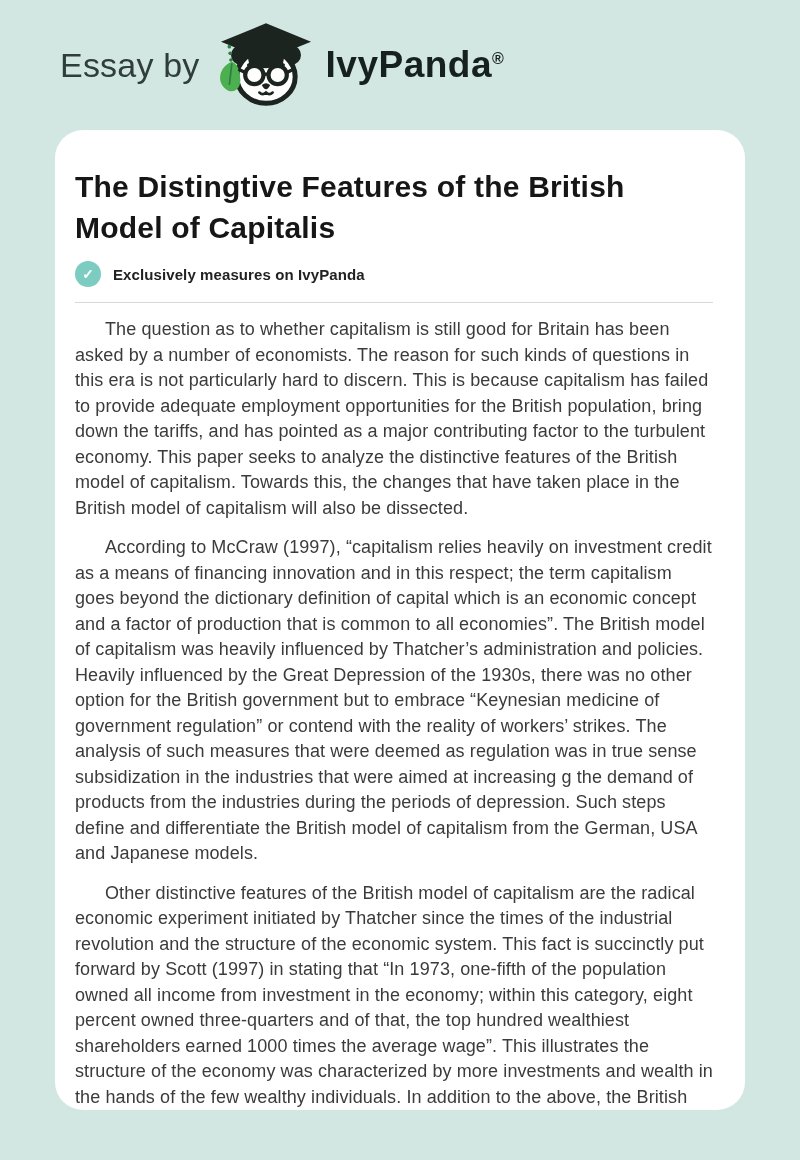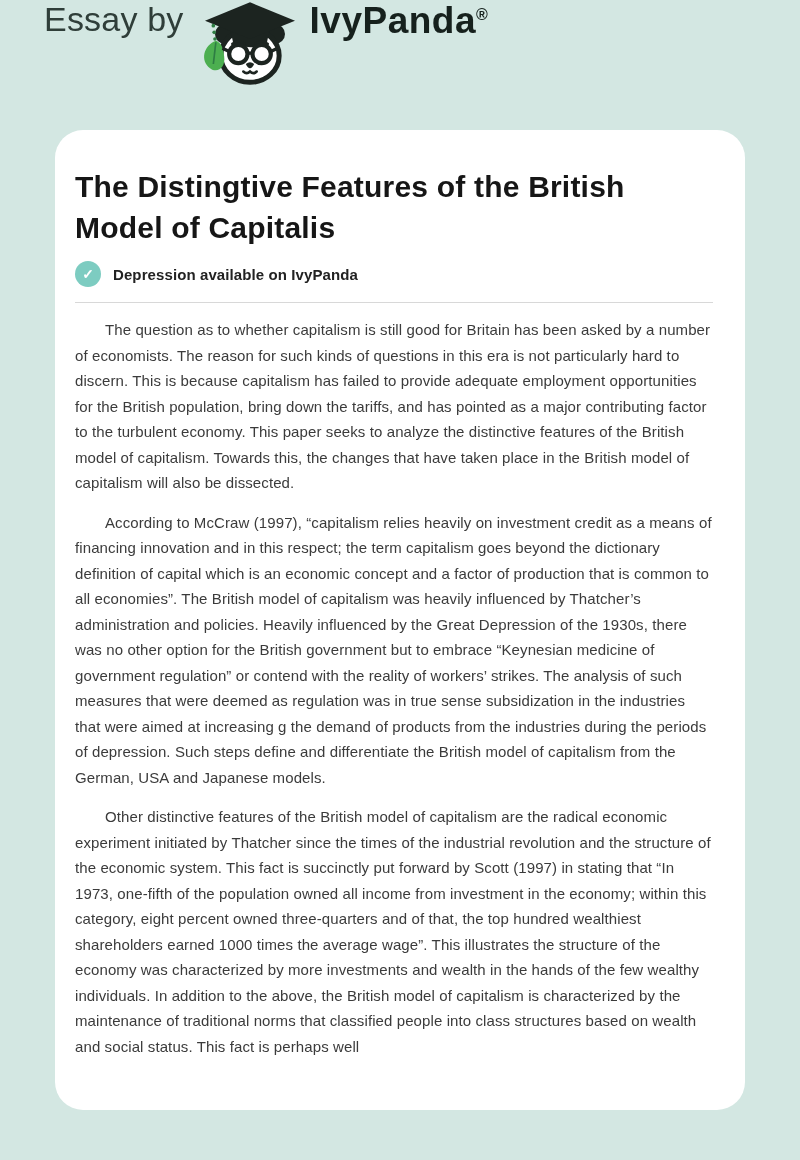--- a/index.html
+++ b/index.html
@@ -8,22 +8,22 @@
     background: #d3e7e2;
     font-family: "Liberation Sans", sans-serif;
     overflow: hidden;
   }
   .page { width: 800px; height: 1160px; background: #d3e7e2; }
 
   
   .header {
     height: 130px;
     display: flex;
-    align-items: flex-start;
-    padding-left: 44px;
+    align-items: center;
+    padding-left: 60px;
   }
   .header-prefix {
     font-size: 34px;
     color: #2f3e39;
     letter-spacing: 0.2px;
   }
   .logo-wrap {
     margin-left: 16px;
     margin-right: 10px;
     display: flex;
@@ -83,21 +83,21 @@
     font-weight: bold;
     color: #222222;
     letter-spacing: 0.1px;
   }
   .divider {
     border: none;
     border-top: 1px solid #d8d8d8;
     margin: 15px 0 14px 0;
   }
   .body-text p {
-    font-size: 15px;
+    font-size: 18px;
     line-height: 25.5px;
     color: #3b3b3b;
     text-indent: 30px;
     letter-spacing: 0.1px;
     margin-bottom: 14px;
   }
 </style>
 </head>
 <body>
 
@@ -141,21 +141,21 @@
       </svg>
     </span>
     <span class="brand"><span>IvyPanda</span><sup>®</sup></span>
   </div>
 
   <div class="card">
     <h1>The Distingtive Features of the British Model of Capitalis</h1>
 
     <div class="badge-row">
       <span class="badge-circle">✓</span>
-      <span class="badge-label">Depression available on IvyPanda</span>
+      <span class="badge-label">Exclusively measures on IvyPanda</span>
     </div>
 
     <hr class="divider">
 
     <div class="body-text">
       <p>The question as to whether capitalism is still good for Britain has been asked by a number of economists. The reason for such kinds of questions in this era is not particularly hard to discern. This is because capitalism has failed to provide adequate employment opportunities for the British population, bring down the tariffs, and has pointed as a major contributing factor to the turbulent economy. This paper seeks to analyze the distinctive features of the British model of capitalism. Towards this, the changes that have taken place in the British model of capitalism will also be dissected.</p>
       <p>According to McCraw (1997), “capitalism relies heavily on investment credit as a means of financing innovation and in this respect; the term capitalism goes beyond the dictionary definition of capital which is an economic concept and a factor of production that is common to all economies”. The British model of capitalism was heavily influenced by Thatcher’s administration and policies. Heavily influenced by the Great Depression of the 1930s, there was no other option for the British government but to embrace “Keynesian medicine of government regulation” or contend with the reality of workers’ strikes. The analysis of such measures that were deemed as regulation was in true sense subsidization in the industries that were aimed at increasing g the demand of products from the industries during the periods of depression. Such steps define and differentiate the British model of capitalism from the German, USA and Japanese models.</p>
       <p>Other distinctive features of the British model of capitalism are the radical economic experiment initiated by Thatcher since the times of the industrial revolution and the structure of the economic system. This fact is succinctly put forward by Scott (1997) in stating that “In 1973, one-fifth of the population owned all income from investment in the economy; within this category, eight percent owned three-quarters and of that, the top hundred wealthiest shareholders earned 1000 times the average wage”. This illustrates the structure of the economy was characterized by more investments and wealth in the hands of the few wealthy individuals. In addition to the above, the British model of capitalism is characterized by the maintenance of traditional norms that classified people into class structures based on wealth and social status. This fact is perhaps well</p>
     </div>
   </div>

